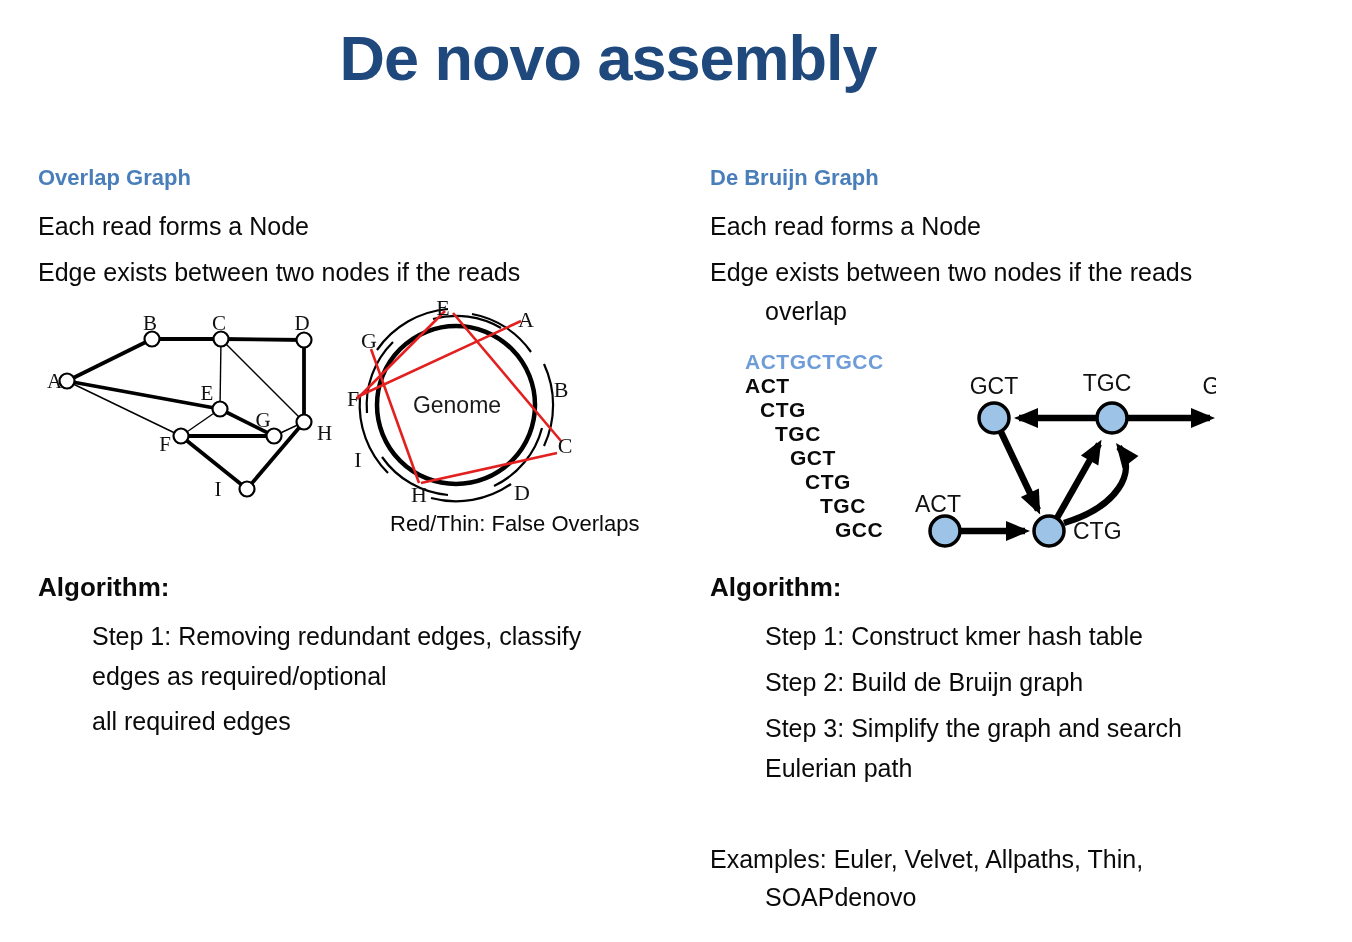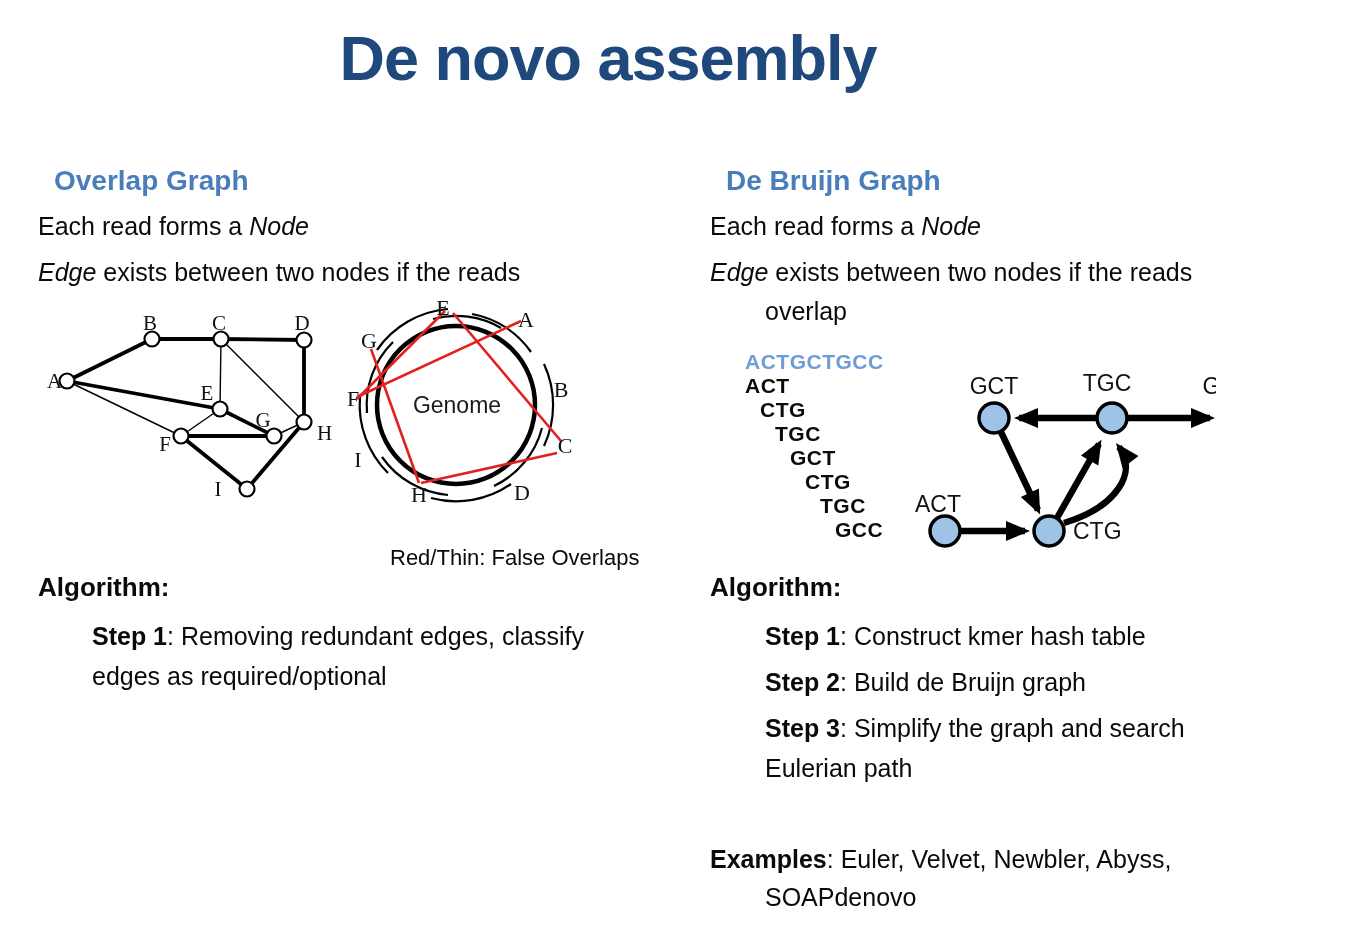--- a/index.html
+++ b/index.html
@@ -11,30 +11,30 @@
   }
   html,body{margin:0;padding:0;background:#fff;}
   .slide{
     position:relative;width:1216px;height:942px;background:#ffffff;overflow:hidden;
     font-family:"Liberation Sans",sans-serif;color:#0a0a0a;border-radius:28px;
   }
   .title{
     position:absolute;top:22px;left:0;width:100%;text-align:center;
     font-size:63px;font-weight:700;color:var(--title-blue);letter-spacing:-1px;
   }
-  .heading{position:absolute;font-size:28px;font-weight:700;color:var(--heading-blue);white-space:nowrap;margin-left:16px;}
+  .heading{position:absolute;font-size:22px;font-weight:700;color:var(--heading-blue);white-space:nowrap;}
   .body-line{position:absolute;font-size:25px;white-space:nowrap;}
-  .it{font-style:italic;}
-  .b{font-weight:700;margin-top:8px;}
+  .it{}
+  .b{font-weight:400;margin-top:8px;}
   .algo-label{position:absolute;font-size:26px;font-weight:700;white-space:nowrap;}
   .step{position:absolute;font-size:25px;line-height:40px;}
   .step div{white-space:nowrap;}
   .examples{position:absolute;font-size:25px;line-height:38px;}
   .examples div{white-space:nowrap;}
-  .caption{position:absolute;font-size:22px;white-space:nowrap;margin-top:34px;}
+  .caption{position:absolute;font-size:22px;white-space:nowrap;}
   .kmer-panel{position:absolute;left:745px;top:350px;font-size:21px;font-weight:700;line-height:24px;letter-spacing:0.5px;}
   .kmer-panel .seq{color:var(--sequence-blue);}
   .fig{position:absolute;}
   
   .edge-thick{stroke:#000;stroke-width:3.8;fill:none;}
   .edge-thin{stroke:#000;stroke-width:1.4;fill:none;}
   .g-node{fill:#fff;stroke:#000;stroke-width:2.2;}
   .g-label{font-family:"Liberation Serif",serif;font-size:21px;fill:#111;}
   .ring-label{font-family:"Liberation Serif",serif;font-size:22px;fill:#111;}
   .genome-circle{fill:none;stroke:#000;stroke-width:4.5;}
@@ -133,20 +133,21 @@
   <div class="caption" style="left:390px;top:511px;">Red/Thin: False Overlaps</div>
 
   <div class="algo-label" style="left:38px;top:572px;">Algorithm:</div>
 
   <div class="step" style="left:92px;top:616px;">
     <div><span class="b">Step 1</span><span>: Removing redundant edges, classify</span></div>
     <div>edges as required/optional</div>
   </div>
 
   <div class="step" style="left:92px;top:701px;">
+    <div>all required edges</div>
   </div>
 
 
   <div class="heading" style="left:710px;top:165px;">De Bruijn Graph</div>
 
   <div class="body-line" style="left:710px;top:212px;"><span>Each read forms a </span><span class="it">Node</span></div>
 
   <div class="body-line" style="left:710px;top:258px;"><span class="it">Edge</span><span> exists between two nodes if the reads</span></div>
 
   <div class="body-line" style="left:765px;top:297px;text-align:right;">overlap</div>
@@ -198,17 +199,17 @@
   <div class="step" style="left:765px;top:662px;">
     <div><span class="b">Step 2</span><span>: Build de Bruijn graph</span></div>
   </div>
 
   <div class="step" style="left:765px;top:708px;">
     <div><span class="b">Step 3</span><span>: Simplify the graph and search</span></div>
     <div>Eulerian path</div>
   </div>
 
   <div class="examples" style="left:710px;top:840px;">
-    <div><span class="b">Examples</span><span>: Euler, Velvet, Newbler, Abyss,</span></div>
+    <div><span class="b">Examples</span><span>: Euler, Velvet, Allpaths, Thin,</span></div>
     <div style="padding-left:55px;">SOAPdenovo</div>
   </div>
 
 </div>
 
 </body></html>

